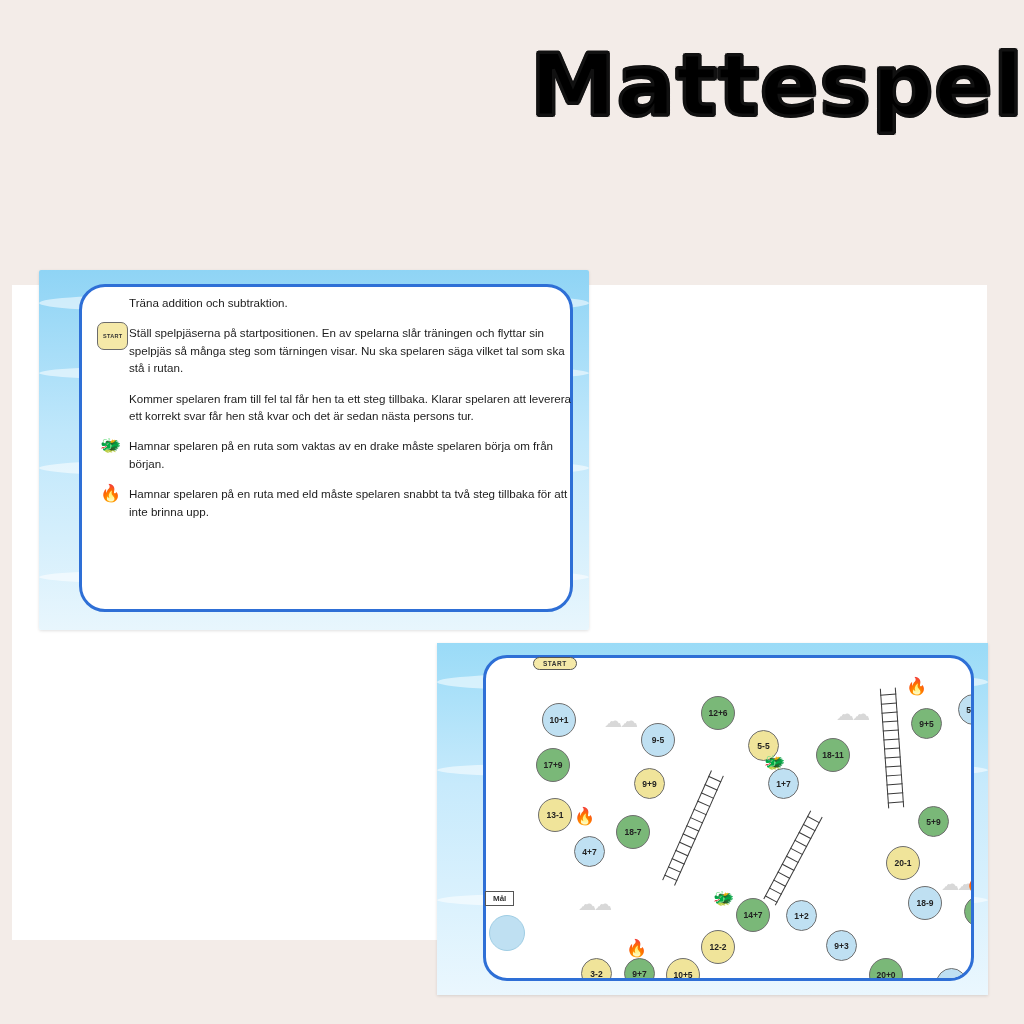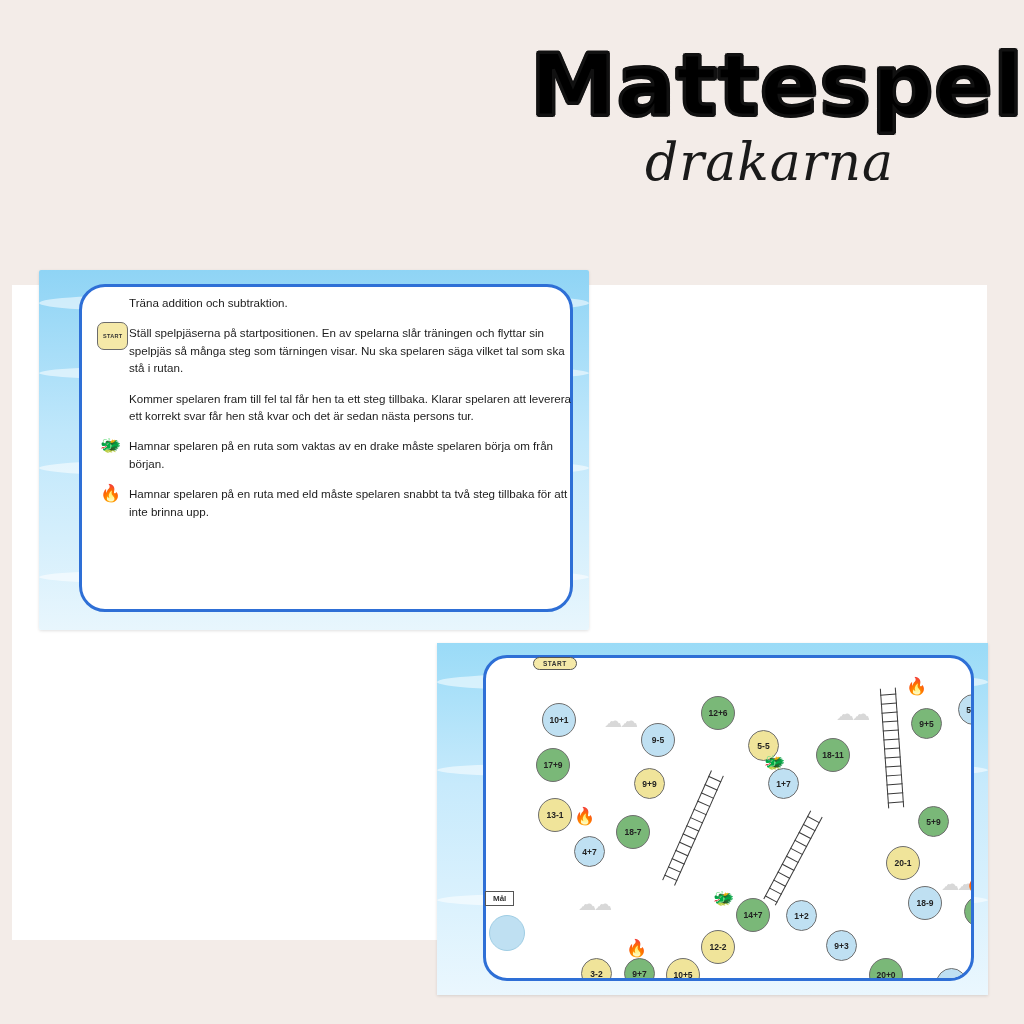--- a/index.html
+++ b/index.html
@@ -247,21 +247,20 @@
     left: 0; right: 0;
     height: 1.2px;
     background: #3a3a3a;
   }
 </style>
 </head>
 <body>
 
 <div class="title-wrap">
   <div class="main-title">Mattespel</div>
-  <div class="sub-title">drakarna</div>
 </div>
 
 <div class="page-sheet"></div>
 
 <div class="card-instructions">
   <div class="cloudband" style="top:24px;"></div>
   <div class="cloudband" style="top:96px; height:14px;"></div>
   <div class="cloudband" style="top:190px; height:16px;"></div>
   <div class="cloudband" style="top:300px; height:14px;"></div>
   <div class="inner-white"></div>

